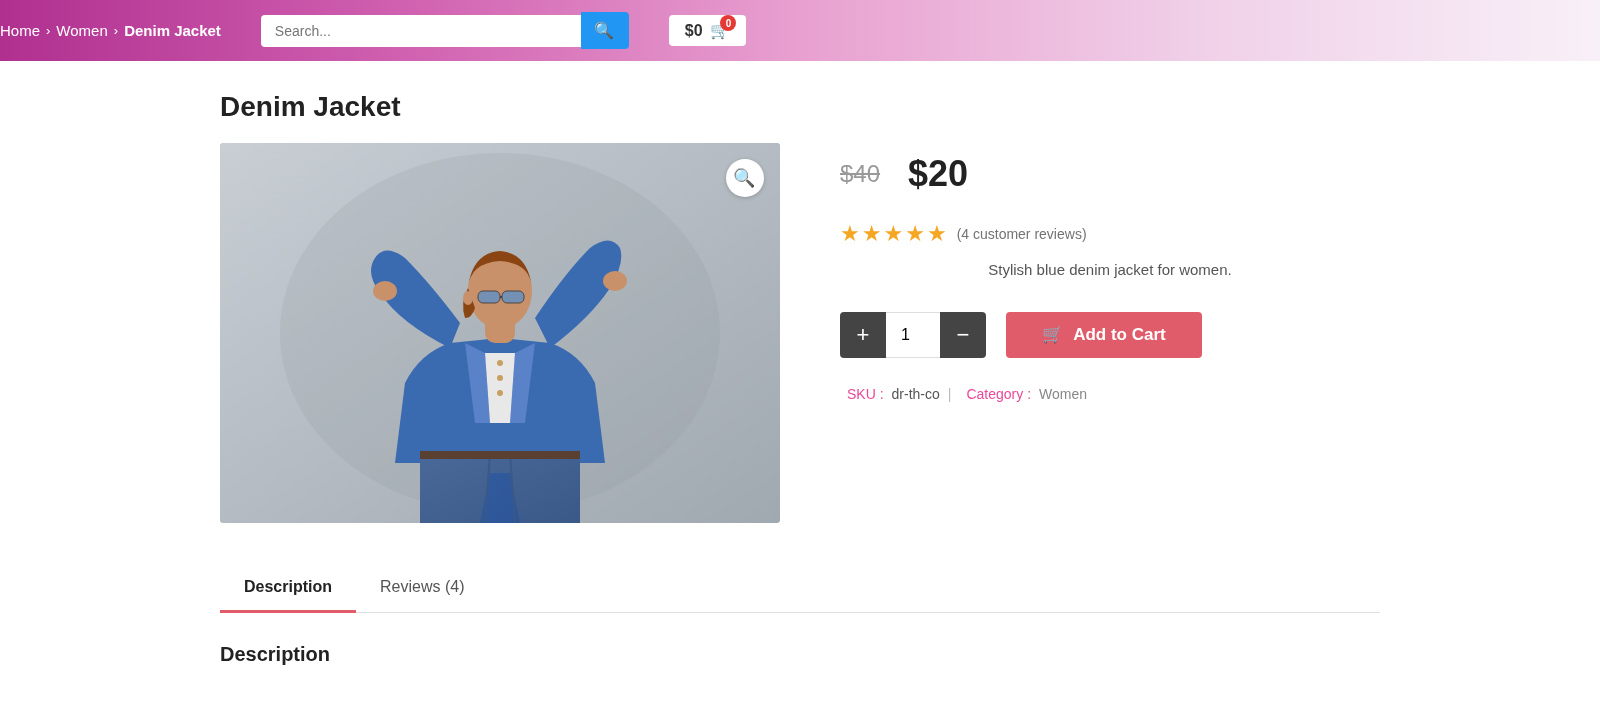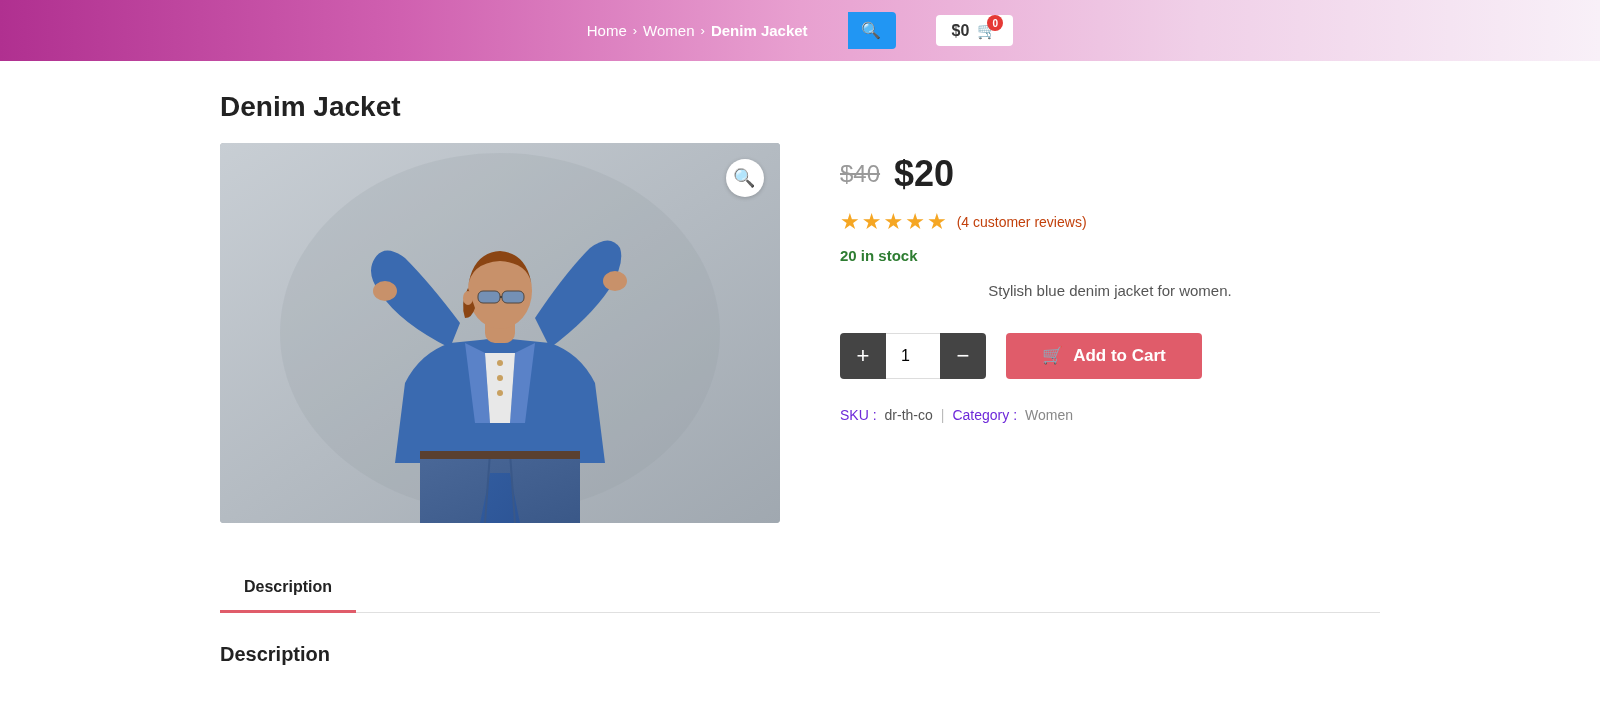--- a/index.html
+++ b/index.html
@@ -4,21 +4,20 @@
   <style>
     * { box-sizing: border-box; margin: 0; padding: 0; }
     body { font-family: Arial, sans-serif; background: #fff; color: #333; }
 
     
     .header {
       background: linear-gradient(to right, #b03090, #d060b0, #e8a0d0, #f0d0e8, #f8f0f8);
       padding: 12px 0;
       display: flex;
       align-items: center;
-      justify-content: center;
       gap: 40px;
       min-height: 60px;
     }
     .breadcrumb {
       display: flex;
       align-items: center;
       gap: 6px;
       color: #fff;
       font-size: 15px;
     }
@@ -145,22 +144,22 @@
     }
 
     
     .product-details {
       flex: 1;
       padding-top: 10px;
     }
     .price-wrap {
       display: flex;
       align-items: center;
-      gap: 14px;
-      margin-bottom: 14px;
+      gap: 28px;
+      margin-bottom: 26px;
     }
     .price-old {
       font-size: 24px;
       color: #999;
       text-decoration: line-through;
     }
     .price-new {
       font-size: 36px;
       font-weight: bold;
       color: #222;
@@ -170,21 +169,21 @@
       align-items: center;
       gap: 8px;
       margin-bottom: 12px;
     }
     .stars {
       color: #f5a623;
       font-size: 22px;
       letter-spacing: 2px;
     }
     .review-count {
-      color: #c2410c;
+      color: #737373;
       font-size: 14px;
     }
     .stock-status {
       color: #2e7d32;
       font-size: 15px;
       font-weight: bold;
       margin-bottom: 16px;
     }
     .product-description {
       color: #555;
@@ -241,22 +240,23 @@
       margin-left: 20px;
     }
     .meta-info {
       font-size: 14px;
       color: #555;
       display: flex;
       align-items: center;
       gap: 8px;
     }
     .meta-info .label {
-      color: #6d28d9;
+      color: #ec4899;
       font-weight: normal;
+      margin-left: 7px;
     }
     .meta-separator {
       color: #bbb;
     }
     .meta-info a {
       color: #888;
       text-decoration: none;
     }
 
     
@@ -305,20 +305,21 @@
 <header class="header">
   <nav class="breadcrumb">
     <a href="#">Home</a>
     <span class="separator">›</span>
     <a href="#">Women</a>
     <span class="separator">›</span>
     <span class="current">Denim Jacket</span>
   </nav>
 
   <div class="search-area">
+    <input type="text" class="search-input" placeholder="Search..." style="">
     <button class="search-btn">
       <span>🔍</span>
     </button>
   </div>
 
   <div class="cart-area">
     <span>$0</span>
     <div class="cart-icon-wrap">
       <span>🛒</span>
       <span class="cart-badge">0</span>
@@ -406,21 +407,20 @@
       <div class="price-wrap">
         <span class="price-old">$40</span>
         <span class="price-new">$20</span>
       </div>
 
       <div class="stars-wrap">
         <span class="stars">★★★★★</span>
         <span class="review-count">(4 customer reviews)</span>
       </div>
 
-      <div class="stock-status">20 in stock</div>
 
       <p class="product-description">Stylish blue denim jacket for women.</p>
 
       <div class="qty-cart-wrap">
         <button class="qty-btn">+</button>
         <input type="number" class="qty-input" value="1" min="1" style="">
         <button class="qty-btn minus">−</button>
 
         <button class="add-to-cart-btn">
           <span>🛒</span>
@@ -434,19 +434,20 @@
         <span class="meta-separator">|</span>
         <span class="label">Category :</span>
         <a href="#">Women</a>
       </div>
     </div>
   </div>
 
   <div class="tabs-section">
     <div class="tabs">
       <button class="tab active">Description</button>
+      <button class="tab">Reviews (4)</button>
     </div>
   </div>
 
   <div class="tab-content">
     <h2 class="tab-content-title">Description</h2>
   </div>
 </main>
 
 </body></html>

